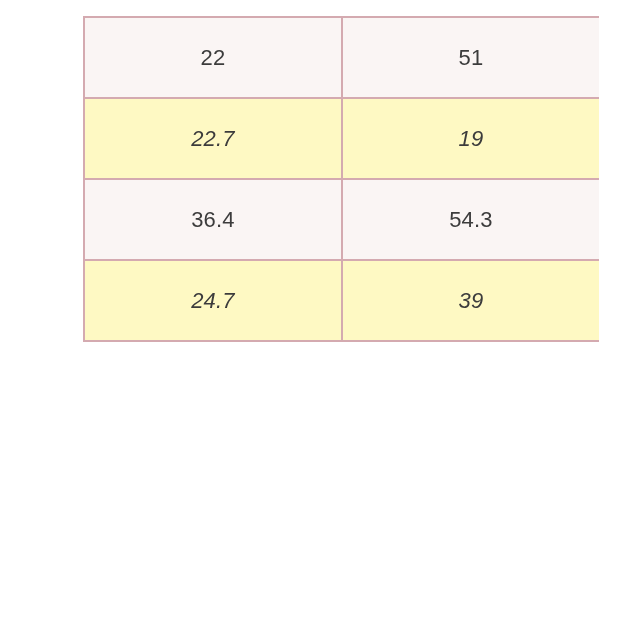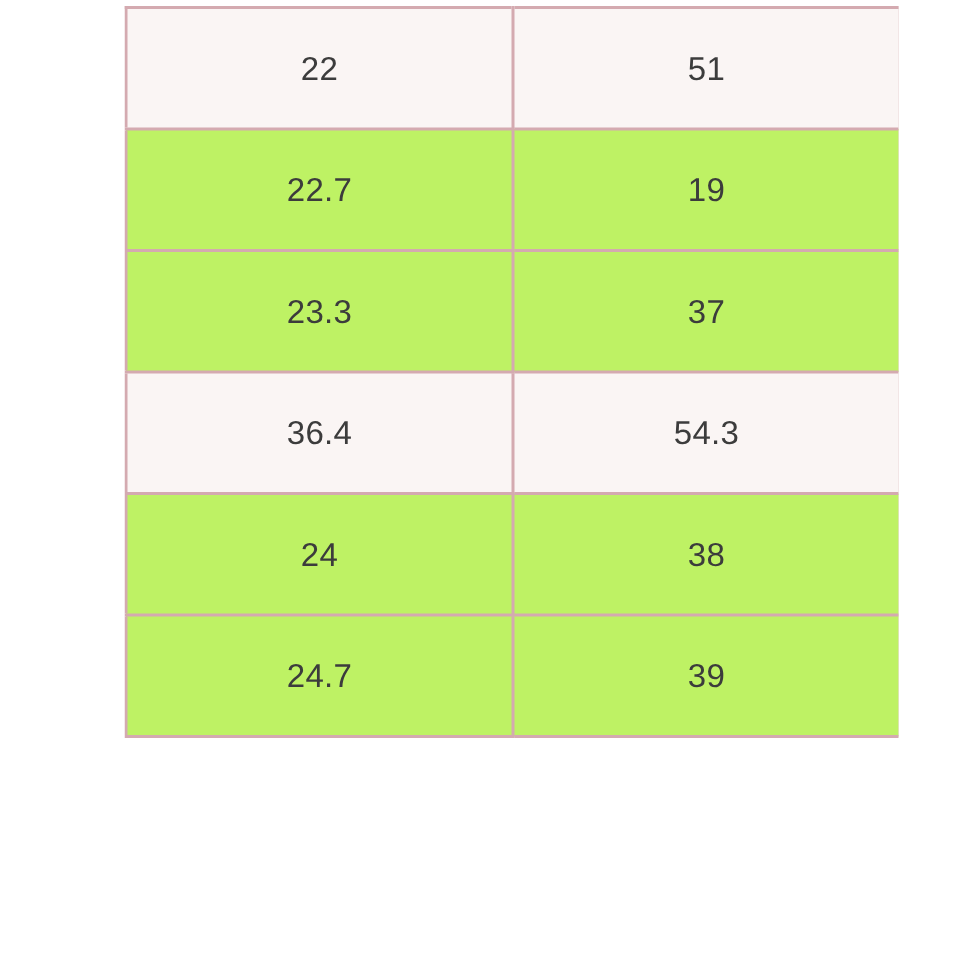--- a/index.html
+++ b/index.html
@@ -21,21 +21,21 @@
     width: 640px;
     height: 640px;
     background: #ffffff;
     overflow: hidden;
   }
 
   
   #size-table-wrap {
     position: absolute;
     left: 83px;
-    top: 4px;
+    top: 16px;
     width: 516px;
     overflow: hidden;
     height: 548px;
   }
 
   table.size-table {
     border-collapse: collapse;
     table-layout: fixed;
     width: 516px;
     border-top: 2px solid #d4aab0;
@@ -67,21 +67,22 @@
 
   table.size-table td.cell:last-child {
     border-right: none;
   }
 
   table.size-table tr.row-shaded td.cell {
     background: #faf5f4;
   }
 
   table.size-table tr.row-plain td.cell {
-    background: #bef264;
+    background: #fef9c3;
+    font-style: italic;
   }
 </style>
 </head>
 <body>
 
 <div id="page-root">
 
   <div id="size-table-wrap">
     <table class="size-table">
       <colgroup>
@@ -94,34 +95,26 @@
           <td class="cell">22</td>
           <td class="cell">51</td>
         </tr>
 
         <tr class="data-row row-plain">
           <td class="cell">22.7</td>
           <td class="cell">19</td>
         </tr>
 
 
-        <tr class="data-row row-plain">
-          <td class="cell">23.3</td>
-          <td class="cell">37</td>
-        </tr>
 
         <tr class="data-row row-shaded">
           <td class="cell">36.4</td>
           <td class="cell">54.3</td>
         </tr>
 
-        <tr class="data-row row-plain">
-          <td class="cell">24</td>
-          <td class="cell">38</td>
-        </tr>
 
 
         <tr class="data-row row-plain">
           <td class="cell">24.7</td>
           <td class="cell">39</td>
         </tr>
 
       </tbody>
     </table>
   </div>

